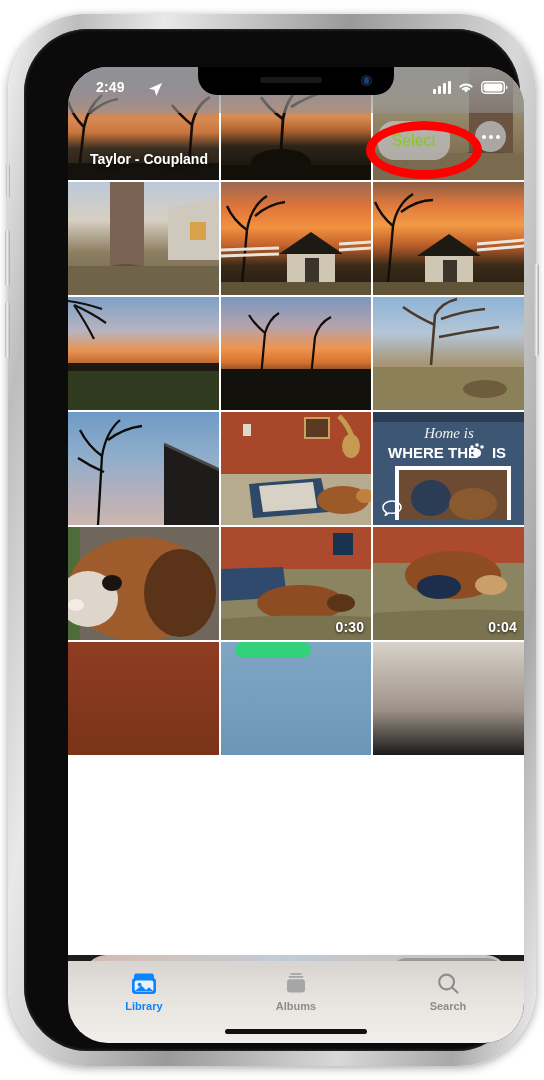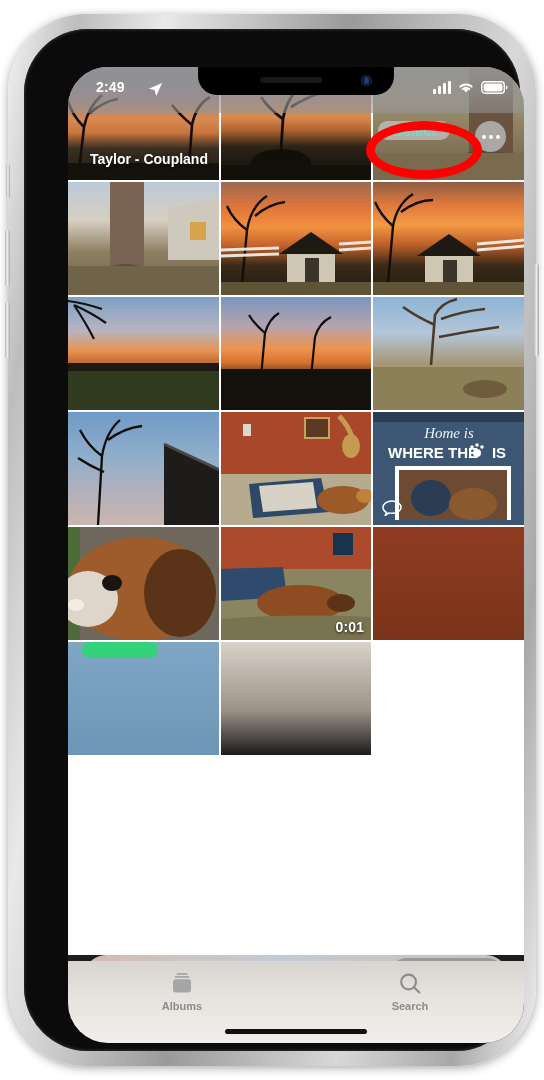--- a/index.html
+++ b/index.html
@@ -111,24 +111,24 @@
     letter-spacing:-.3px;
     text-shadow:0 1px 4px rgba(0,0,0,.55);
   }
   #header-subtitle {
     position:absolute; left:22px; top:38px;
     color:#fff; font-size:14px; font-weight:700;
     text-shadow:0 1px 4px rgba(0,0,0,.55);
   }
   #select-button {
     position:absolute; right:74px; top:8px;
-    height:19px; min-width:72px; padding:0 14px;
+    height:39px; min-width:72px; padding:0 14px;
     border-radius:16px;
     background:rgba(190,190,190,.80);
-    color:#5eead4; font-size:16px; font-weight:400;
+    color:#84cc16; font-size:16px; font-weight:400;
     display:flex; align-items:center; justify-content:center;
     border:none; cursor:pointer;
     font-family:"Liberation Sans", sans-serif;
   }
   #more-button {
     position:absolute; right:18px; top:8px;
     width:31px; height:31px; border-radius:50%;
     background:rgba(185,185,185,.82);
     display:flex; align-items:center; justify-content:center;
     gap:3px; border:none; cursor:pointer;
@@ -355,21 +355,33 @@
           <div class="sky" style="background:#a8472a"></div>
           <svg width="152" height="113" style="position:absolute;inset:0" viewBox="0 0 152 113">
             <rect width="152" height="46" fill="#ab4a2c"></rect>
             <rect x="112" y="6" width="20" height="22" fill="#17334e"></rect>
             <rect y="42" width="152" height="71" fill="#8a8560"></rect>
             <path d="M0 42 L62 40 L66 70 L0 74 Z" fill="#2f4a6c"></path>
             <ellipse cx="80" cy="76" rx="44" ry="18" fill="#8d4c22"></ellipse>
             <ellipse cx="120" cy="76" rx="14" ry="9" fill="#5b3317"></ellipse>
             <path d="M0 92 Q76 86 152 90 L152 113 L0 113 Z" fill="#797350"></path>
           </svg>
-          <div class="dur-badge">0:01</div>
+          <div class="dur-badge">0:30</div>
+        </div>
+        <div class="photo-cell">
+          <div class="sky" style="background:#a8472a"></div>
+          <svg width="152" height="113" style="position:absolute;inset:0" viewBox="0 0 152 113">
+            <rect width="152" height="40" fill="#ab4a2c"></rect>
+            <rect y="36" width="152" height="77" fill="#8a8560"></rect>
+            <ellipse cx="80" cy="48" rx="48" ry="24" fill="#8d4c22"></ellipse>
+            <ellipse cx="66" cy="60" rx="22" ry="12" fill="#1c2e4c"></ellipse>
+            <ellipse cx="118" cy="58" rx="16" ry="10" fill="#c9a06a"></ellipse>
+            <path d="M0 86 Q76 80 152 84 L152 113 L0 113 Z" fill="#797350"></path>
+          </svg>
+          <div class="dur-badge">0:04</div>
         </div>
 
         <div class="photo-cell">
           <div class="sky" style="background:linear-gradient(180deg,#8f3c22 0%,#7a3419 100%)"></div>
         </div>
         <div class="photo-cell">
           <div class="sky" style="background:linear-gradient(180deg,#7fa6c4 0%,#6d96b6 100%)"></div>
           <svg width="152" height="60" style="position:absolute;top:0;left:0" viewBox="0 0 152 60">
             <rect x="14" y="0" width="76" height="16" rx="8" fill="#33d17a"></rect>
           </svg>
@@ -416,20 +428,30 @@
       <div id="highlight-ring"></div>
 
       <div id="filter-bar">
         <div class="filter-seg">Years</div>
         <div class="filter-seg">Months</div>
         <div class="filter-seg">Days</div>
         <div class="filter-seg active">All Photos</div>
       </div>
 
       <div id="tab-bar">
+        <div class="tab-item active">
+          <svg class="tab-icon" viewBox="0 0 28 26">
+            <rect x="4" y="2.5" width="20" height="7" rx="2.4" fill="#0a84ff"></rect>
+            <rect x="2" y="7" width="24" height="16" rx="3.4" fill="#0a84ff"></rect>
+            <rect x="4.6" y="9.6" width="18.8" height="10.8" rx="2" fill="#e9f2fb"></rect>
+            <circle cx="9.6" cy="13.6" r="1.9" fill="#0a84ff"></circle>
+            <path d="M5 20 L11.4 14.6 L16 19 L19 16.2 L23 20 Z" fill="#0a84ff"></path>
+          </svg>
+          <div class="tab-label">Library</div>
+        </div>
         <div class="tab-item">
           <svg class="tab-icon" viewBox="0 0 28 26">
             <rect x="8.5" y="2" width="11" height="1.8" rx=".9" fill="#a6a6a6"></rect>
             <rect x="6.6" y="5" width="14.8" height="1.8" rx=".9" fill="#a6a6a6"></rect>
             <rect x="5" y="8.2" width="18" height="13.4" rx="3" fill="#a6a6a6"></rect>
           </svg>
           <div class="tab-label">Albums</div>
         </div>
         <div class="tab-item">
           <svg class="tab-icon" viewBox="0 0 28 26">

